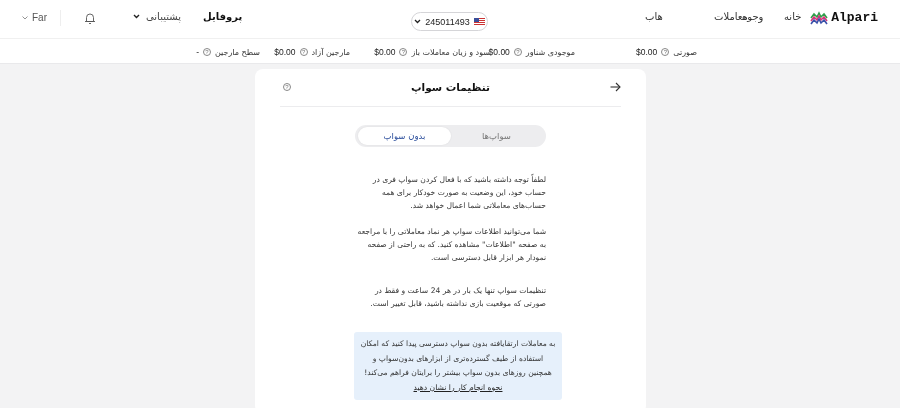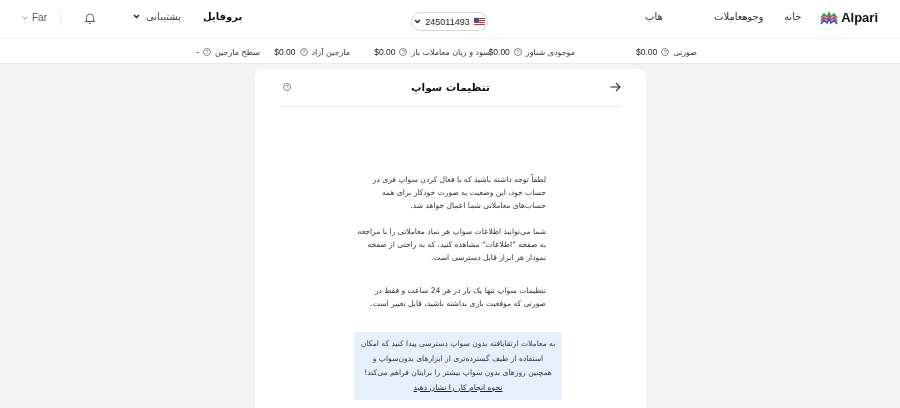--- a/index.html
+++ b/index.html
@@ -1,19 +1,19 @@
 <!DOCTYPE html>
 <html><head>
 <meta charset="utf-8">
 <style>
   * { box-sizing: border-box; margin: 0; padding: 0; }
   html, body { width: 900px; height: 408px; overflow: hidden; background: #f3f3f4; font-family: "DejaVu Sans", sans-serif; color: #222; }
   .topbar { position: absolute; left: 0; top: 0; width: 900px; height: 38px; background: #fff; }
   .logo { position: absolute; right: 22px; top: 10px; display: flex; align-items: center; gap: 3px; direction: ltr; }
-  .logo-text { font-family: Liberation Sans, sans-serif; font-size: 13px; font-weight: bold; color: #111; }
+  .logo-text { font-family: Liberation Mono, monospace; font-size: 13px; font-weight: bold; color: #111; }
   .nav { position: absolute; top: 11px; font-size: 10px; color: #333; direction: rtl; }
   .acct { position: absolute; left: 411px; top: 0; width: 77px; height: 19px; border: 1px solid #d5d5d8; border-radius: 10px; display: flex; align-items: center; justify-content: center; gap: 4px; font-family: "Liberation Sans", sans-serif; font-size: 9px; color: #222; direction: ltr; margin-top: 12px; }
   .flag { width: 11px; height: 8px; background: repeating-linear-gradient(#c33 0 1px, #fff 1px 2px); position: relative; }
   .flag::before { content: ""; position: absolute; left: 0; top: 0; width: 5px; height: 4px; background: #3a4e9a; }
   .profile { position: absolute; left: 203px; top: 11px; font-size: 10px; font-weight: bold; color: #111; }
   .support { position: absolute; left: 133px; top: 11px; font-size: 10px; color: #444; display: flex; gap: 6px; align-items: center; }
   .bell { position: absolute; left: 84px; top: 12px; }
   .sep { position: absolute; left: 60px; top: 10px; width: 1px; height: 16px; background: #eee; }
   .lang { position: absolute; left: 22px; top: 12px; font-family: "Liberation Sans", sans-serif; font-size: 10px; color: #555; display: flex; gap: 4px; align-items: center; }
   .statsbar { position: absolute; left: 0; top: 38px; width: 900px; height: 26px; background: #fff; border-top: 1px solid #f0f0f0; border-bottom: 1px solid #e9e9eb; }
@@ -113,20 +113,24 @@
 
 <div class="card">
   <svg class="back-arrow" width="11" height="10" viewBox="0 0 11 10">
     <line x1="0.5" y1="5" x2="10" y2="5" stroke="#333" stroke-width="1.1"></line>
     <polyline points="6,1 10,5 6,9" fill="none" stroke="#333" stroke-width="1.1"></polyline>
   </svg>
   <div class="card-title">تنظیمات سواپ</div>
   <span class="qicon help-icon">?</span>
   <div class="divider"></div>
 
+  <div class="toggle">
+    <div class="tog-opt tog-active">بدون سواپ</div>
+    <div class="tog-opt tog-inactive">سواپ‌ها</div>
+  </div>
 
   <div class="para" style="top:104px;">لطفاً توجه داشته باشید که با فعال کردن  سواپ فری در حساب خود، این وضعیت به صورت خودکار برای همه حساب‌های معاملاتی شما اعمال خواهد شد.</div>
   <div class="para" style="top:156px;">شما می‌توانید اطلاعات سواپ هر نماد معاملاتی را با مراجعه به صفحه "اطلاعات" مشاهده کنید. که به راحتی از صفحه نمودار هر ابزار قابل دسترسی است.</div>
   <div class="para" style="top:215px;">تنظیمات سواپ تنها یک بار در هر 24 ساعت و فقط در صورتی که موقعیت بازی نداشته باشید، قابل تغییر است.</div>
 
   <div class="infobox">
     <span>به معاملات ارتقایافته بدون سواپ‌ دسترسی پیدا کنید که امکان استفاده از طیف گسترده‌تری از ابزارهای بدون‌سواپ و همچنین روزهای بدون سواپ بیشتر را برایتان فراهم می‌کند!</span>
     <a>نحوه انجام کار را نشان دهید</a>
   </div>
 </div>

